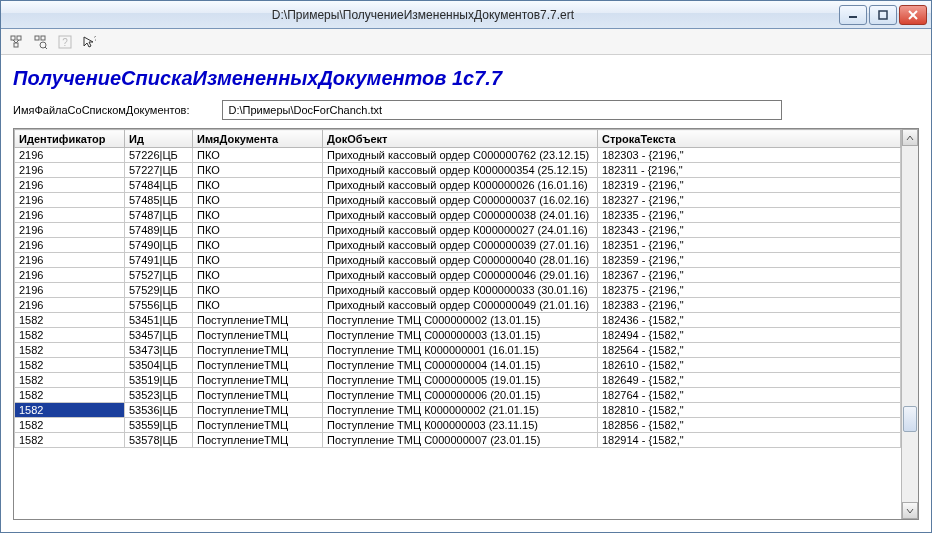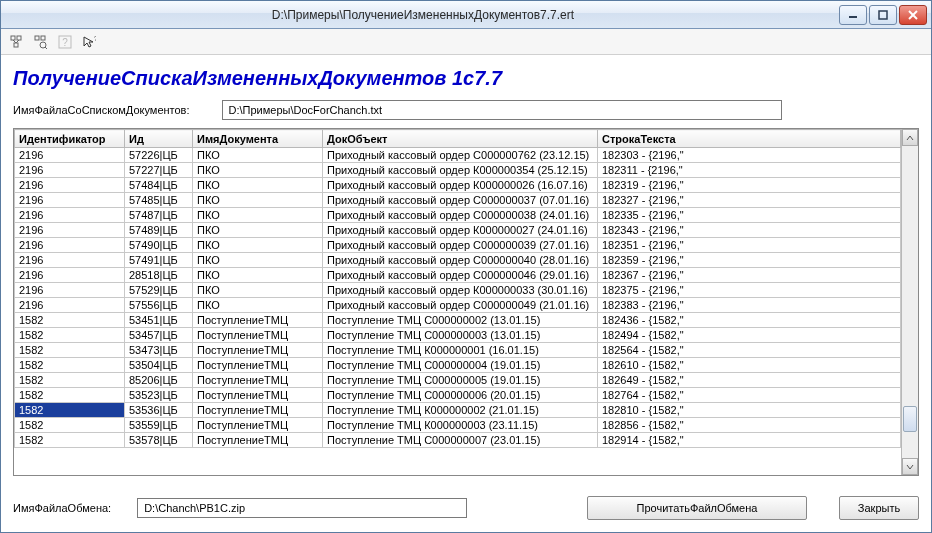--- a/index.html
+++ b/index.html
@@ -158,28 +158,28 @@
                 <td>2196</td>
                 <td>57227|ЦБ</td>
                 <td>ПКО</td>
                 <td>Приходный кассовый ордер К000000354 (25.12.15)</td>
                 <td>182311 - {2196,"</td>
               </tr>
               <tr>
                 <td>2196</td>
                 <td>57484|ЦБ</td>
                 <td>ПКО</td>
-                <td>Приходный кассовый ордер К000000026 (16.07.16)</td>
+                <td>Приходный кассовый ордер К000000026 (16.01.16)</td>
                 <td>182319 - {2196,"</td>
               </tr>
               <tr>
                 <td>2196</td>
                 <td>57485|ЦБ</td>
                 <td>ПКО</td>
-                <td>Приходный кассовый ордер С000000037 (07.01.16)</td>
+                <td>Приходный кассовый ордер С000000037 (16.02.16)</td>
                 <td>182327 - {2196,"</td>
               </tr>
               <tr>
                 <td>2196</td>
                 <td>57487|ЦБ</td>
                 <td>ПКО</td>
                 <td>Приходный кассовый ордер С000000038 (24.01.16)</td>
                 <td>182335 - {2196,"</td>
               </tr>
               <tr>
@@ -198,21 +198,21 @@
               </tr>
               <tr>
                 <td>2196</td>
                 <td>57491|ЦБ</td>
                 <td>ПКО</td>
                 <td>Приходный кассовый ордер С000000040 (28.01.16)</td>
                 <td>182359 - {2196,"</td>
               </tr>
               <tr>
                 <td>2196</td>
-                <td>28518|ЦБ</td>
+                <td>57527|ЦБ</td>
                 <td>ПКО</td>
                 <td>Приходный кассовый ордер С000000046 (29.01.16)</td>
                 <td>182367 - {2196,"</td>
               </tr>
               <tr>
                 <td>2196</td>
                 <td>57529|ЦБ</td>
                 <td>ПКО</td>
                 <td>Приходный кассовый ордер К000000033 (30.01.16)</td>
                 <td>182375 - {2196,"</td>
@@ -242,26 +242,26 @@
                 <td>1582</td>
                 <td>53473|ЦБ</td>
                 <td>ПоступлениеТМЦ</td>
                 <td>Поступление ТМЦ К000000001 (16.01.15)</td>
                 <td>182564 - {1582,"</td>
               </tr>
               <tr>
                 <td>1582</td>
                 <td>53504|ЦБ</td>
                 <td>ПоступлениеТМЦ</td>
-                <td>Поступление ТМЦ С000000004 (19.01.15)</td>
+                <td>Поступление ТМЦ С000000004 (14.01.15)</td>
                 <td>182610 - {1582,"</td>
               </tr>
               <tr>
                 <td>1582</td>
-                <td>85206|ЦБ</td>
+                <td>53519|ЦБ</td>
                 <td>ПоступлениеТМЦ</td>
                 <td>Поступление ТМЦ С000000005 (19.01.15)</td>
                 <td>182649 - {1582,"</td>
               </tr>
               <tr>
                 <td>1582</td>
                 <td>53523|ЦБ</td>
                 <td>ПоступлениеТМЦ</td>
                 <td>Поступление ТМЦ С000000006 (20.01.15)</td>
                 <td>182764 - {1582,"</td>
@@ -300,23 +300,15 @@
           <div class="vs-thumb"></div>
         </div>
         <div class="vs-btn">
           <svg width="8" height="8">
               <path d="M1 2 L4 6 L7 2" stroke="#555" fill="none"></path>
             </svg>
         </div>
       </div>
     </div>
 
-    <div class="bottom-row">
-      <span class="field-label">ИмяФайлаОбмена:</span>
-      <input class="field-input exchange-input" value="D:\Chanch\PB1C.zip" style="">
-      <div class="spacer"></div>
-      <div class="btn wide">ПрочитатьФайлОбмена</div>
-      <div style="width:20px"></div>
-      <div class="btn">Закрыть</div>
-    </div>
 
   </div>
 </div>
 
 </body></html>

